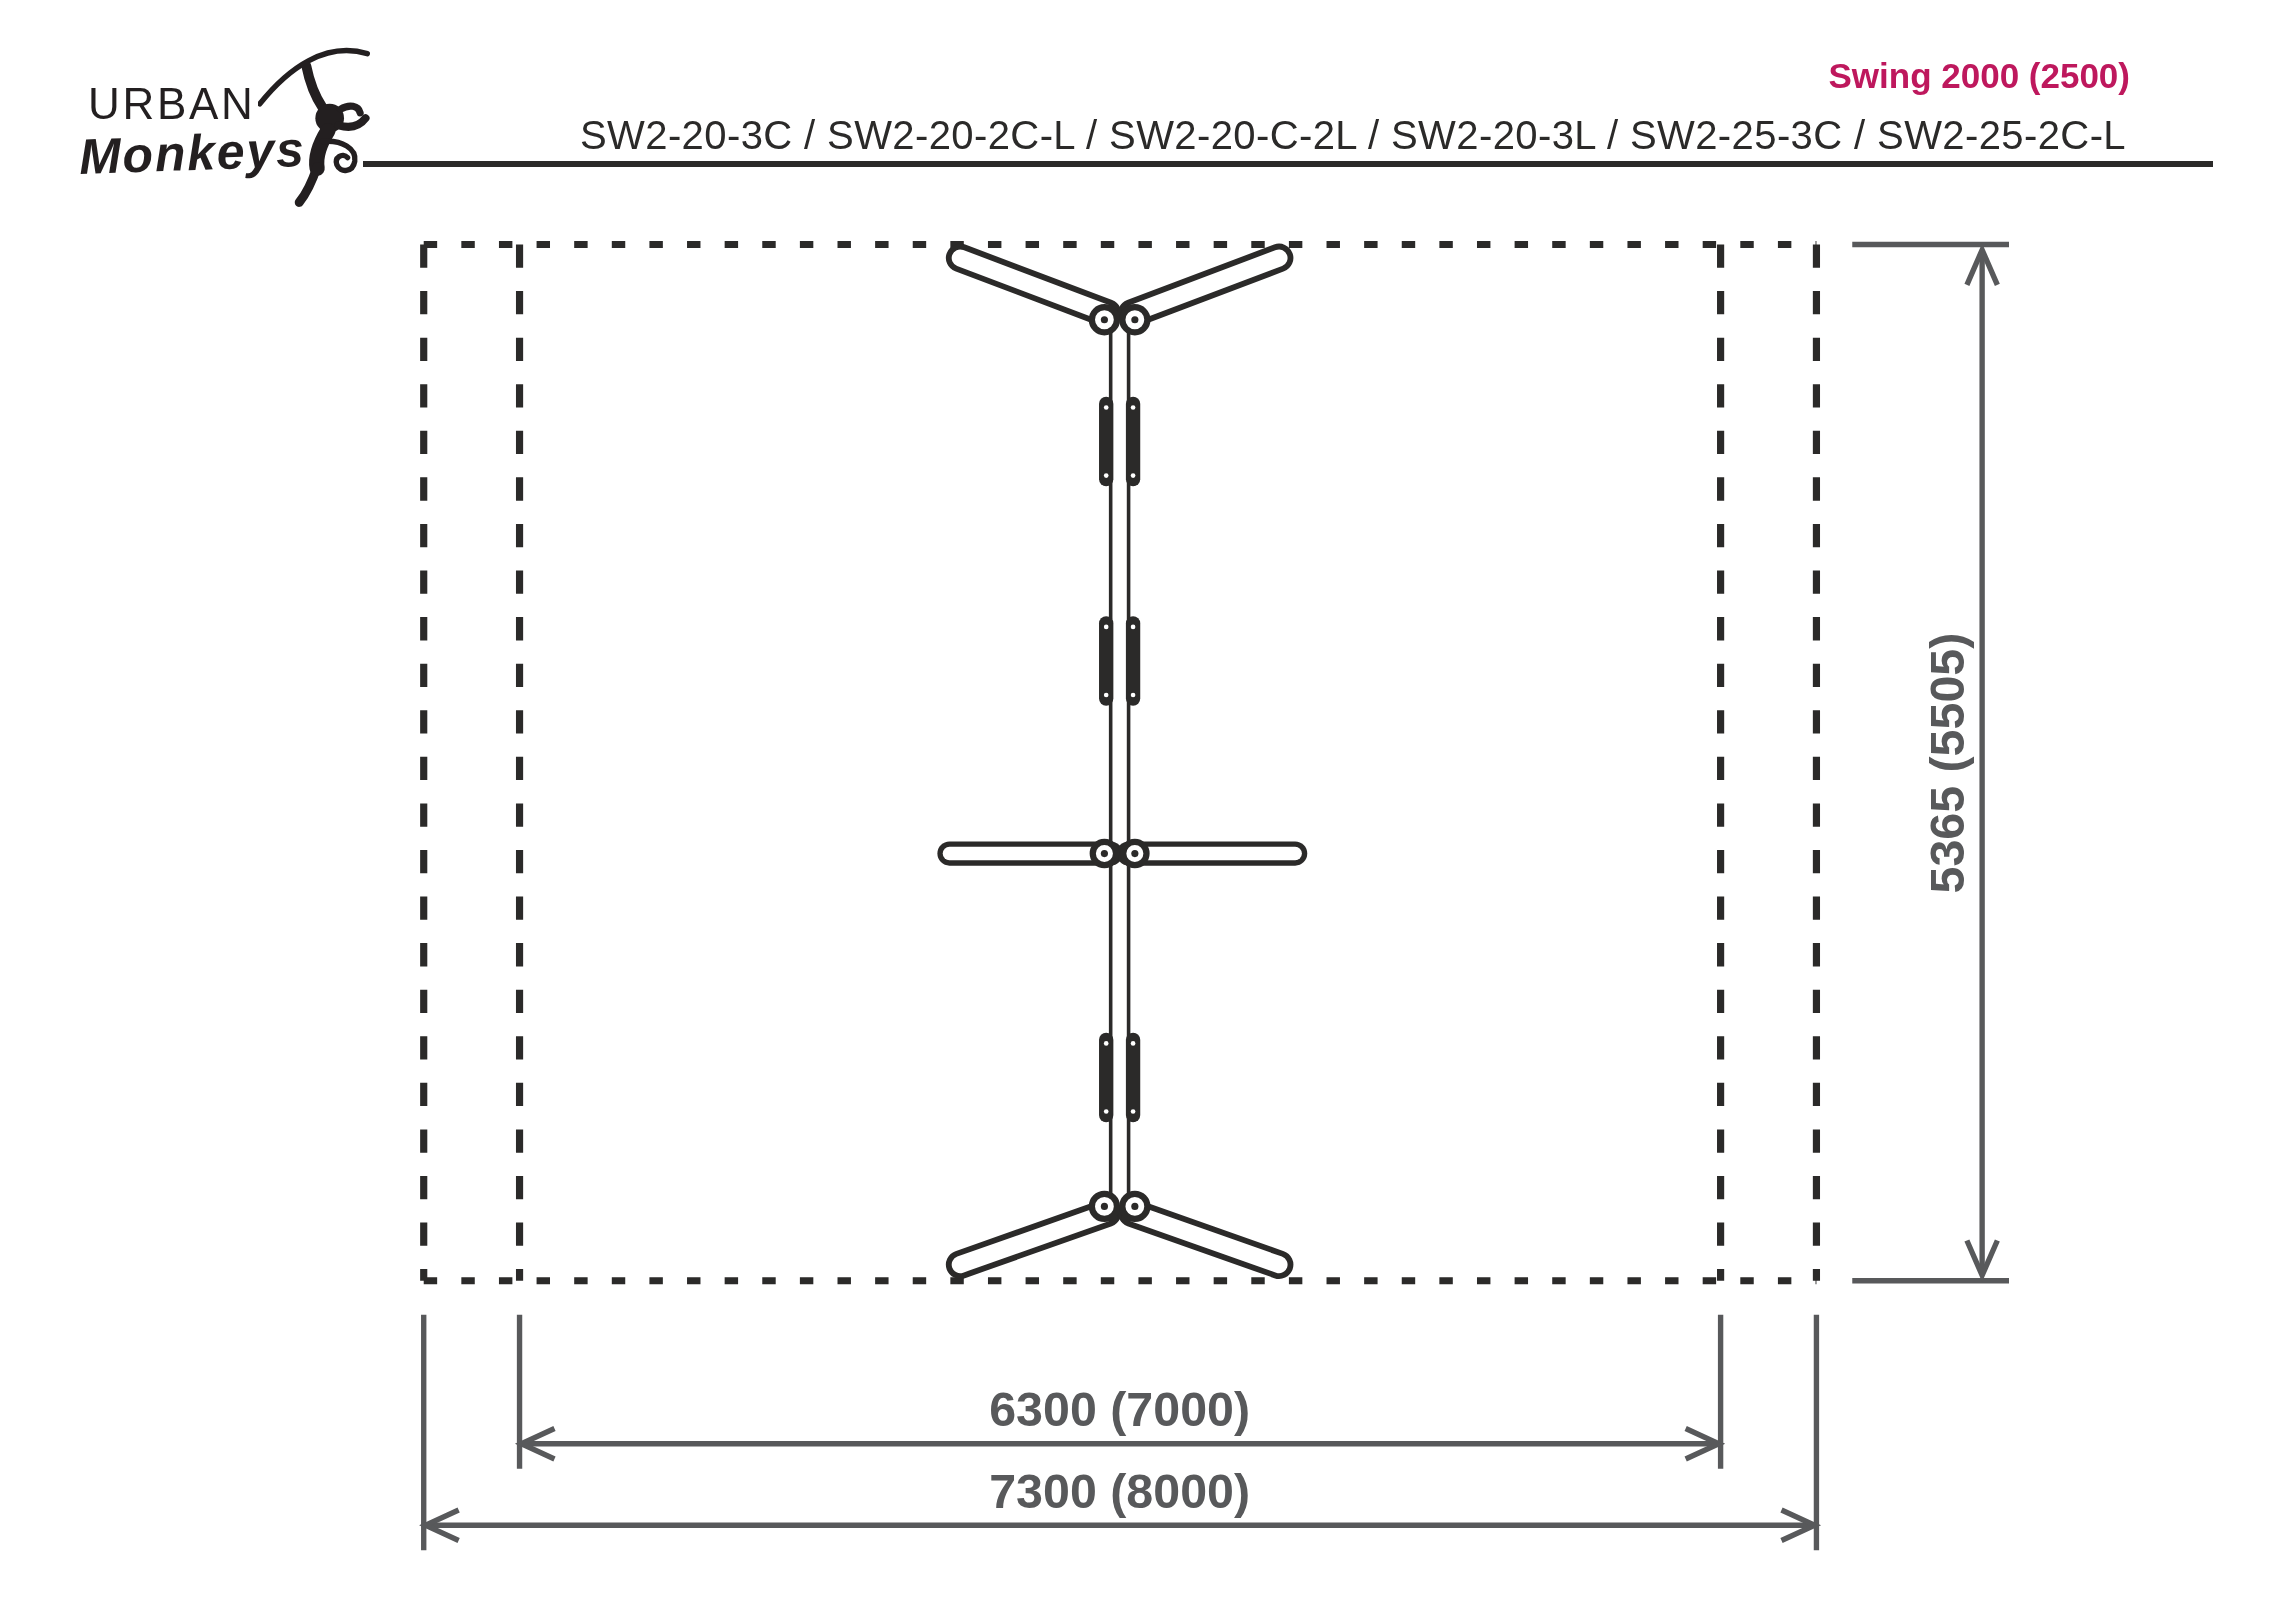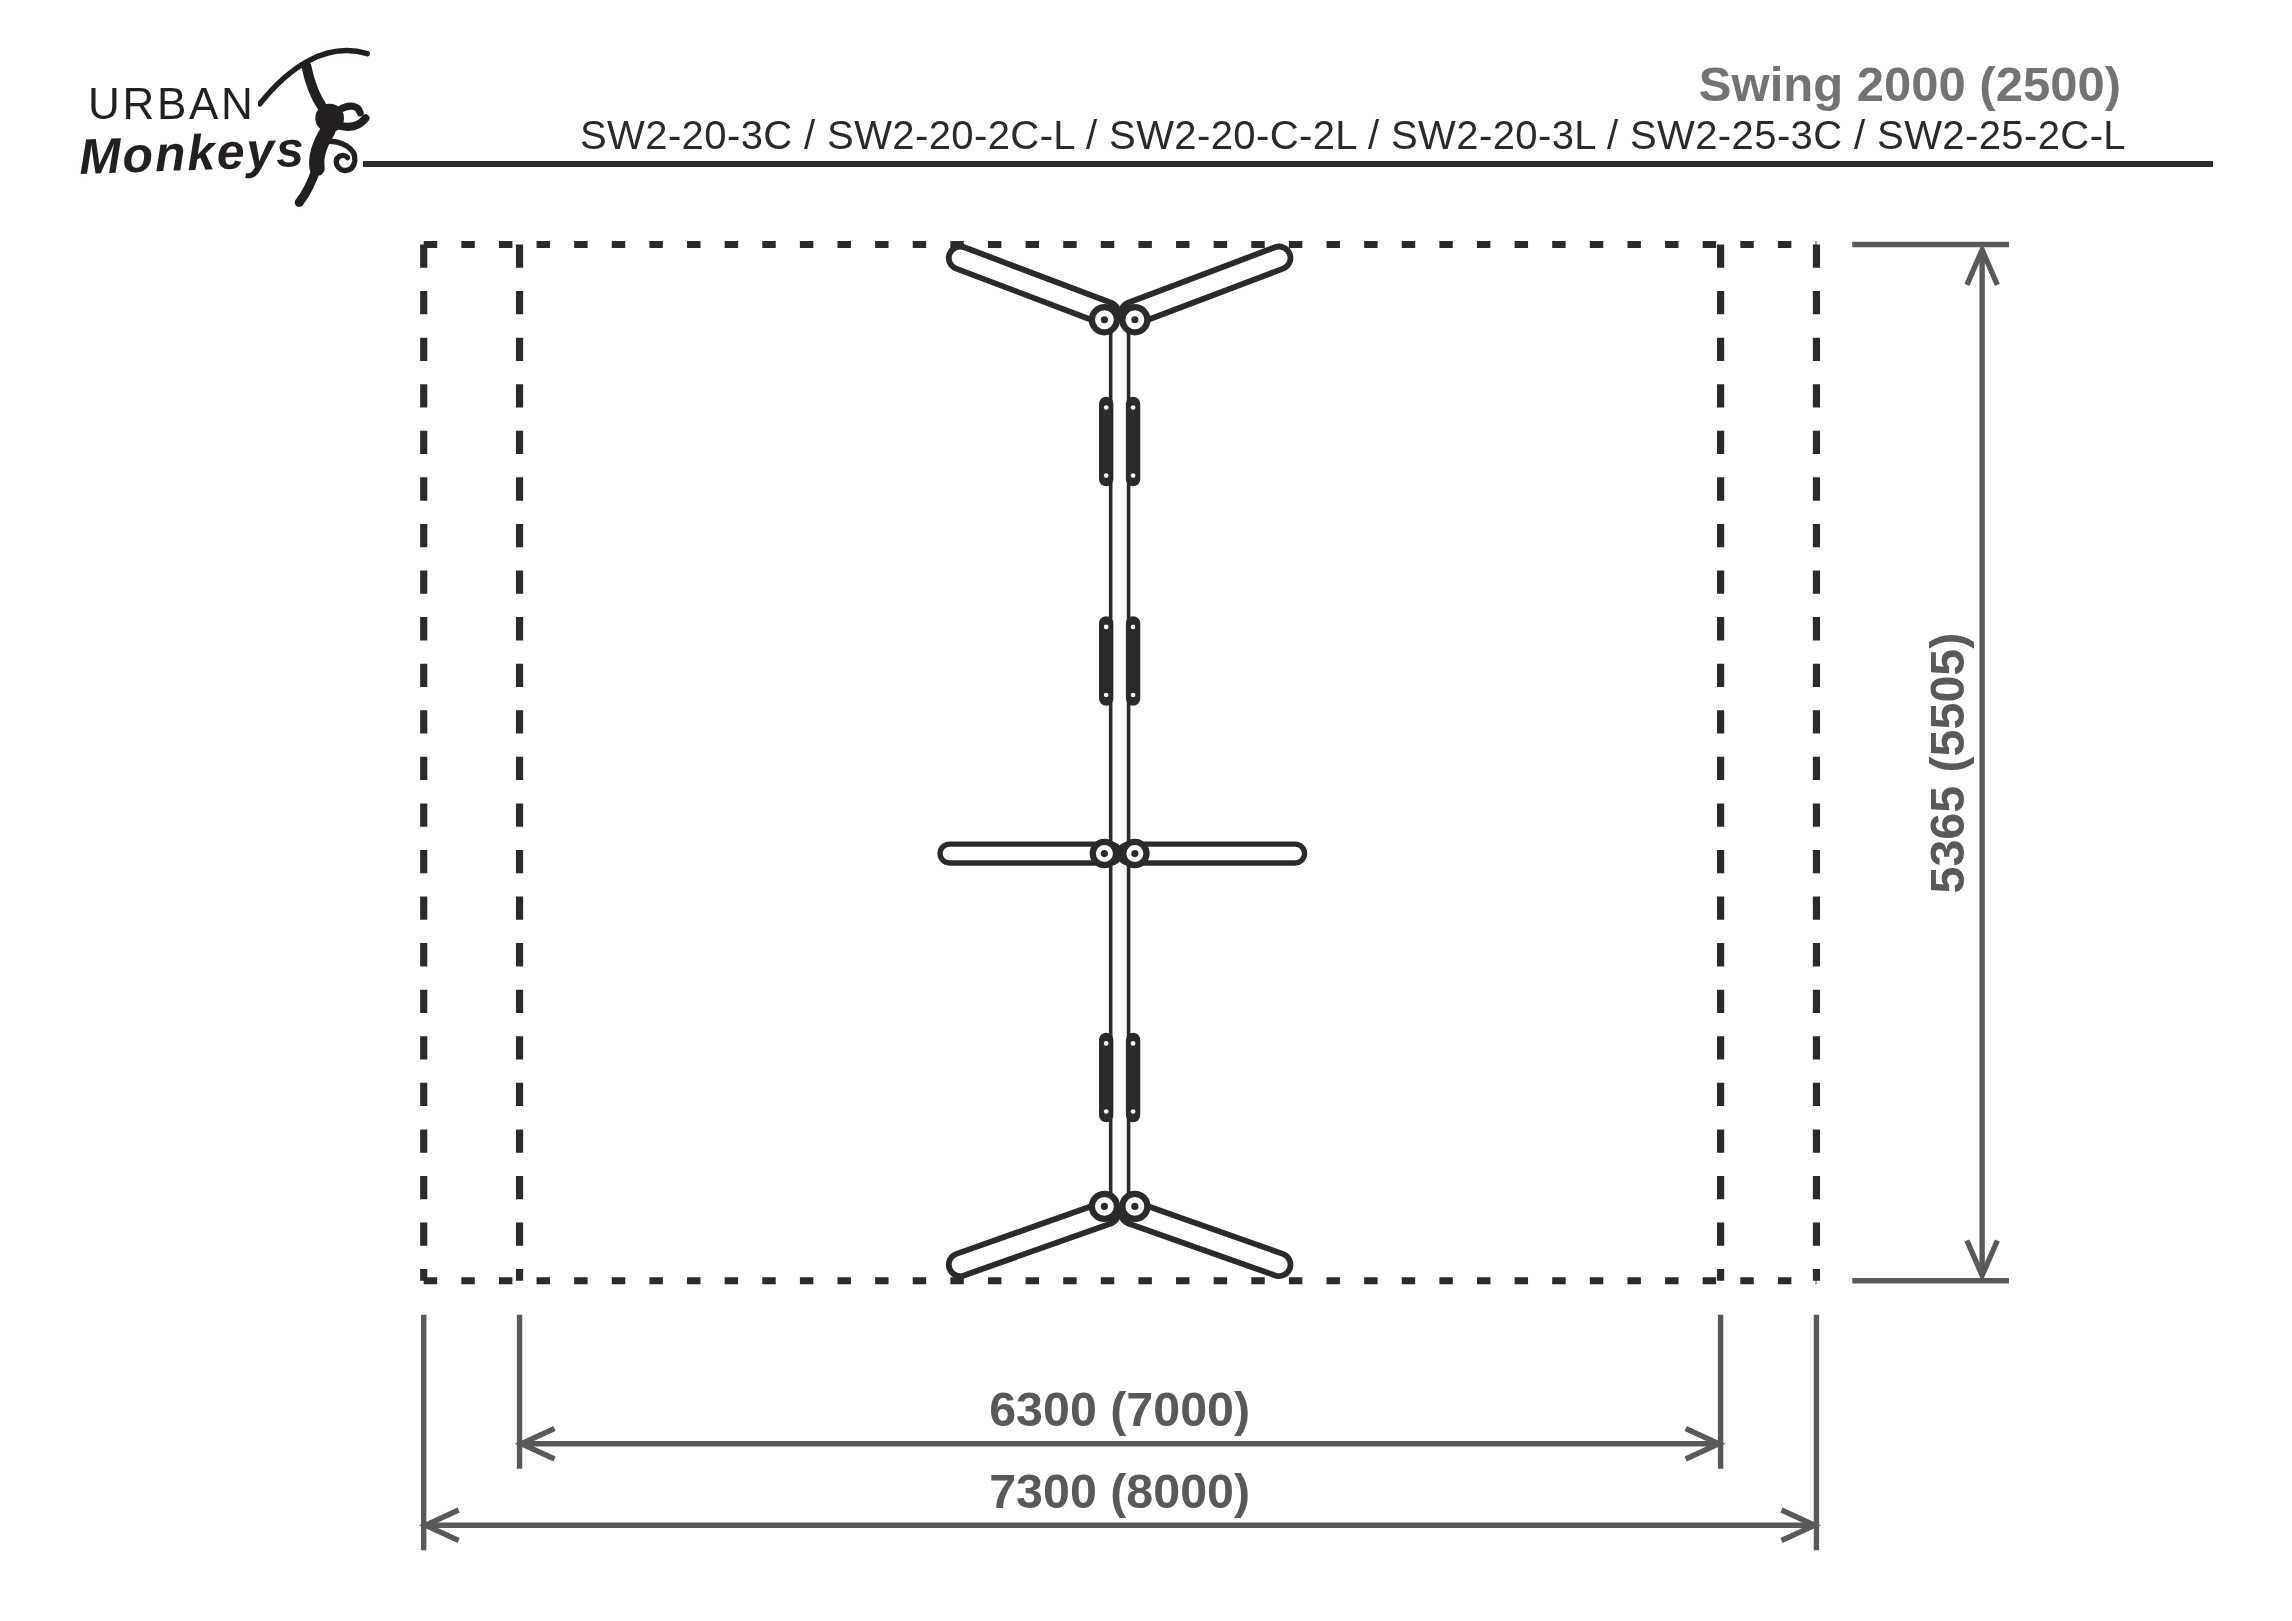--- a/index.html
+++ b/index.html
@@ -18,22 +18,22 @@
     color:#231f20;white-space:nowrap;
   }
   .logo-monkeys{
     position:absolute;left:79px;top:124px;
     font-size:50px;font-weight:700;font-style:italic;
     letter-spacing:1.8px;color:#231f20;white-space:nowrap;
     transform:rotate(-2deg);
   }
   .monkey-svg{position:absolute;left:258px;top:32px;}
   .sheet-title{
-    position:absolute;right:92px;top:56px;
-    font-size:49px;font-weight:700;color:#737373;white-space:nowrap;
+    position:absolute;right:83px;top:56px;
+    font-size:35px;font-weight:700;color:#be185d;white-space:nowrap;
   }
   .sheet-codes{
     position:absolute;right:87px;top:113px;
     font-size:40px;font-weight:400;color:#2b2a29;white-space:nowrap;
     letter-spacing:0.4px;
   }
   .header-rule{
     position:absolute;left:363px;top:161px;
     width:1852px;height:6.3px;background:#2b2a29;
   }

